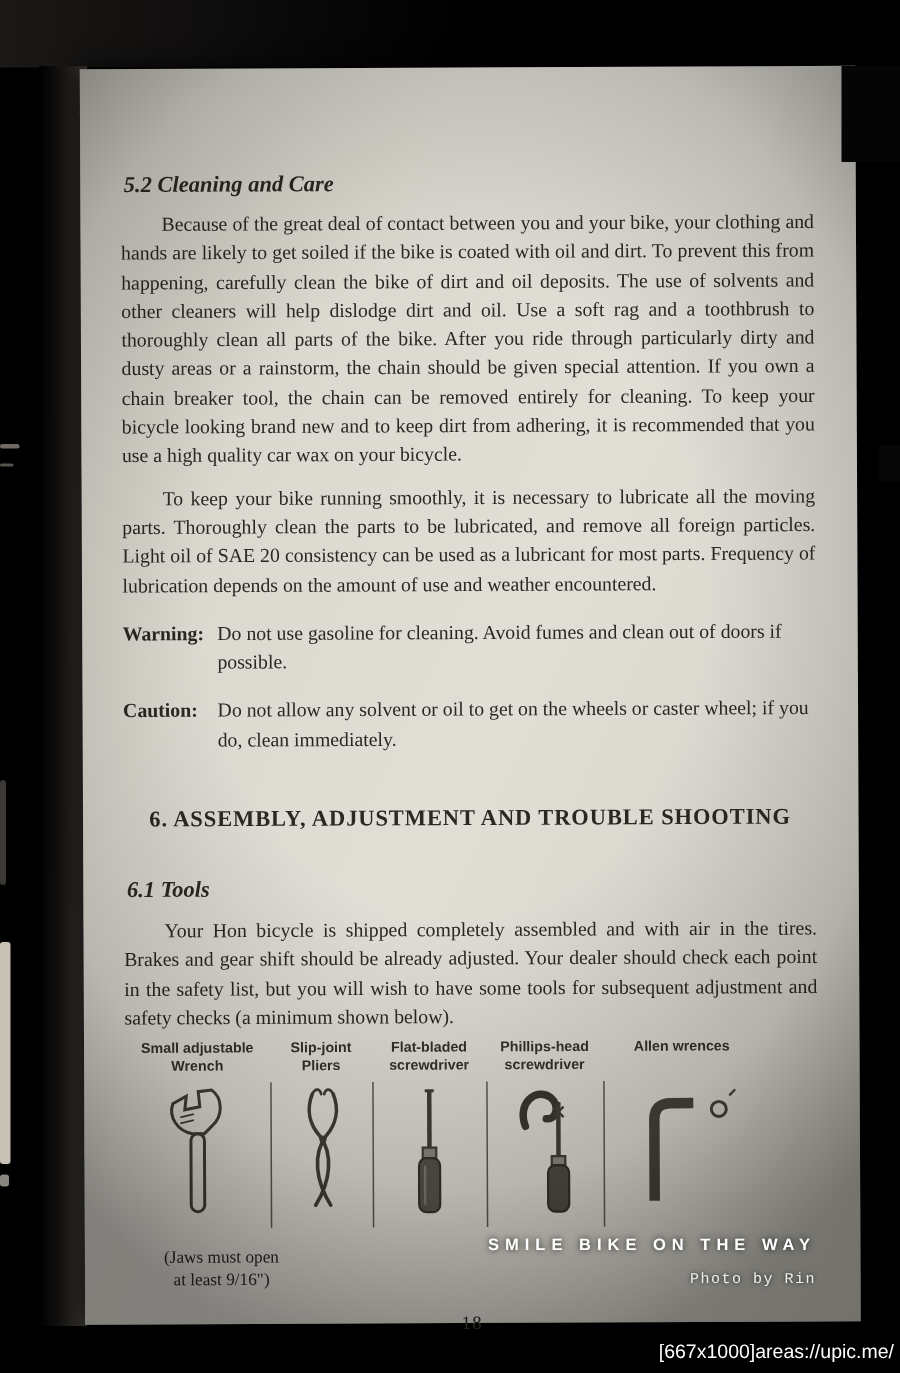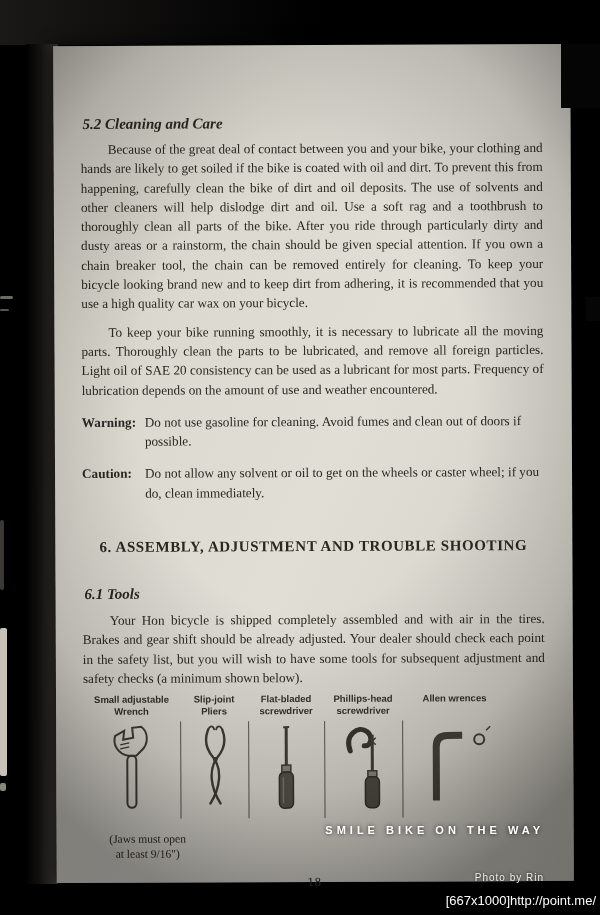--- a/index.html
+++ b/index.html
@@ -49,22 +49,22 @@
   .tool-sep{position:absolute;top:28px;width:1px;height:97px;background:#443f39;opacity:0.85;}
   .jaws-note{margin-top:10px;margin-left:6px;width:116px;text-align:center;
     font-size:11.5px;line-height:15px;white-space:pre-line;}
   .page-number{text-align:center;margin-top:14px;font-size:12.5px;letter-spacing:1px;}
 
   
   .smile-caption{position:absolute;right:56px;top:824px;z-index:6;
     font-family:"Liberation Sans", sans-serif;font-size:11px;font-weight:bold;
     letter-spacing:4px;color:#fff;text-shadow:0 0 4px rgba(0,0,0,0.8);margin-left:38px;}
   .photo-credit{position:absolute;right:56px;top:848px;z-index:6;
-    font-family:Liberation Sans, sans-serif;font-size:10px;letter-spacing:1px;
-    color:#eee;text-shadow:0 0 3px rgba(0,0,0,0.8);margin-top:24px;}
+    font-family:Liberation Mono, monospace;font-size:10px;letter-spacing:1px;
+    color:#eee;text-shadow:0 0 3px rgba(0,0,0,0.8);}
   .watermark{position:absolute;right:4px;top:893px;z-index:6;
     font-family:"Liberation Sans", sans-serif;font-size:13px;color:#fff;
     text-shadow:0 0 3px rgba(0,0,0,0.8);}
 </style>
 </head>
 <body>
 
 <div class="top-haze"></div>
 <div class="spine-shadow"></div>
 <div class="edge-tick" style="left:0;top:296px;width:13px;height:3px;"></div>
@@ -168,13 +168,13 @@
     <div class="page-number">18</div>
   </div>
   <div class="vignette"></div>
 </div>
 
 <div class="corner-tab"></div>
 <div class="side-notch"></div>
 
 <div class="smile-caption">SMILE BIKE ON THE WAY</div>
 <div class="photo-credit">Photo by Rin</div>
-<div class="watermark">[667x1000]http://point.me/</div>
+<div class="watermark">[667x1000]areas://upic.me/</div>
 
 </body></html>

